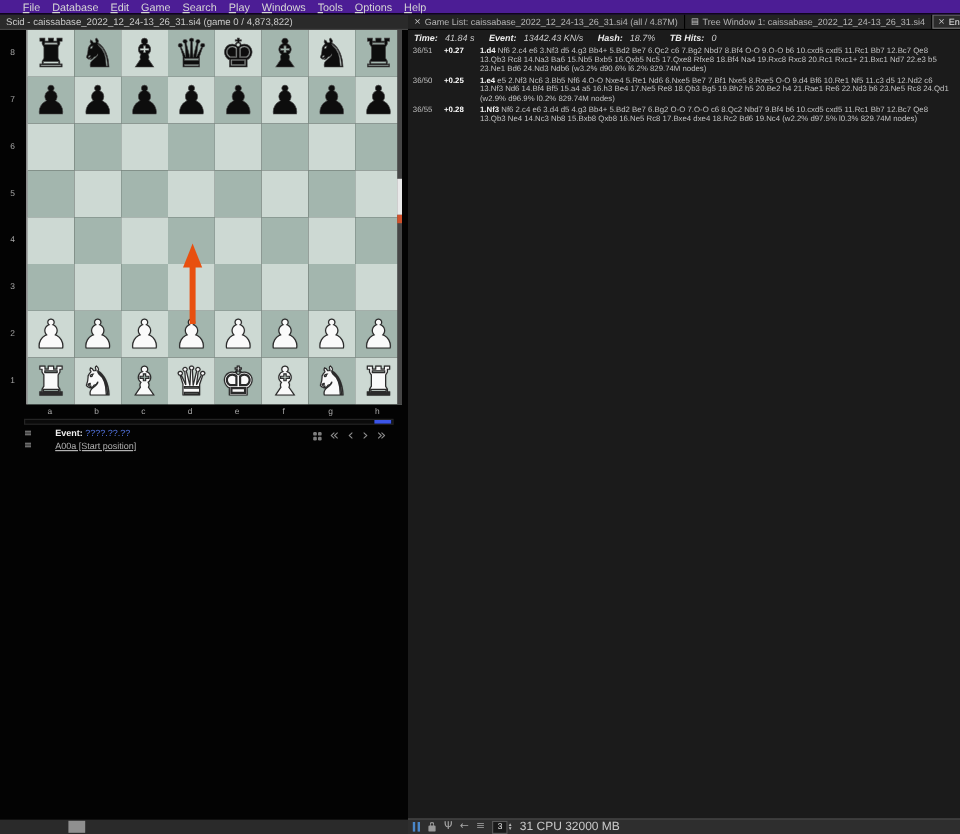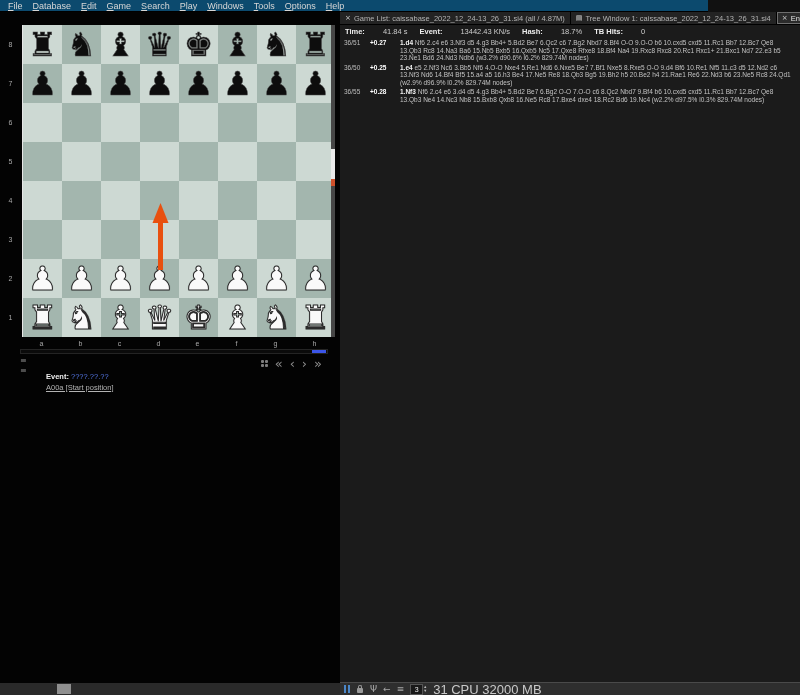--- a/index.html
+++ b/index.html
@@ -1,23 +1,23 @@
 <!DOCTYPE html>
 <html style="--board-light: #cdd9d3; --board-dark: #a3b6ae; --arrow: #e8500f; --progress-blue: #3b55e8; --link-blue: #5577e6; --pause-blue: #4a86c8;"><head>
 <meta charset="utf-8">
 <style>
   * { margin:0; padding:0; box-sizing:border-box; }
   html,body { width:800px; height:695px; overflow:hidden; background:#111;
     font-family:"Liberation Sans", sans-serif; }
   u { text-decoration:underline; }
 
   
-  .menubar { position:absolute; top:0; left:0; width:708px; height:12px;
-    background:#0c4a6e; border-bottom:1px solid #000; display:flex; align-items:center;
-    padding-left:3px; z-index:5; }
+  .menubar { position:absolute; top:0; left:0; width:800px; height:12px;
+    background:#4c1d95; border-bottom:1px solid #000; display:flex; align-items:center;
+    padding-left:14px; z-index:5; }
   .menu-item { font-size:9px; line-height:12px; color:#d6d6d6; padding:0 5px; cursor:default; }
 
   
   .left-pane { position:absolute; top:12px; left:0; width:340px; height:683px; background:#030303; }
   .left-title { height:13px; background:#2a2a2a; border-bottom:1px solid #444;
     color:#c9c9c9; font-size:8px; line-height:13px; padding-left:5px;
     white-space:nowrap; overflow:hidden; }
 
   .rank-labels { position:absolute; top:13px; left:0; width:21px; height:312px;
     display:flex; flex-direction:column; }
@@ -46,21 +46,21 @@
   .game-progress { position:absolute; top:337px; left:20px; width:308px; height:5px;
     background:#0b0b0b; border:1px solid #242424; }
   .progress-fill { position:absolute; top:0; right:1px; width:14px; height:100%;
     background:var(--progress-blue); }
 
   .game-info { position:absolute; top:344px; left:0; width:340px; height:28px; }
   .info-menu-icons { position:absolute; left:20px; top:1px; display:flex;
     flex-direction:column; gap:2px; }
   .info-menu-icons span { color:#8f8f8f; font-size:8px; line-height:8px;
     font-family:"DejaVu Sans", sans-serif; }
-  .info-text { position:absolute; left:46px; top:16px; }
+  .info-text { position:absolute; left:46px; top:0; }
   .event-line { font-size:7.5px; line-height:9px; white-space:nowrap; }
   .event-label { color:#f0f0f0; font-weight:bold; }
   .event-value { color:var(--link-blue); }
   .eco-line { font-size:7.5px; line-height:9px; color:#b3b3b3; margin-top:2px; white-space:nowrap;text-decoration:underline; }
 
   .nav-controls { position:absolute; right:18px; top:1px; display:flex; align-items:center; gap:7px; }
   .move-options-icon { display:grid; grid-template-columns:3px 3px; gap:1px; }
   .move-options-icon i { width:3px; height:3px; background:#7e7e7e; border-radius:1px; }
   .nav-btn { color:#8d8d8d; font-size:13px; line-height:13px; cursor:default;
     font-family:"DejaVu Sans", sans-serif; }
@@ -70,21 +70,21 @@
 
   
   .right-pane { position:absolute; top:12px; left:340px; width:460px; height:683px; background:#1b1b1b; }
   .tabbar { height:13px; display:flex; background:#151515; border-bottom:1px solid #000; }
   .tab { display:flex; align-items:center; gap:3px; padding:0 5px; background:#232323;
     border-right:1px solid #000; font-size:7.5px; color:#b4b4b4; white-space:nowrap; cursor:default; }
   .tab .tab-icon { font-size:7px; color:#cfcfcf; font-family:"DejaVu Sans", sans-serif; }
   .tab.active { background:#2b2b2b; color:#e2e2e2; outline:1px solid #6e6e6e; outline-offset:-1px; }
 
   .engine-stats { display:flex; gap:12px; padding:2px 5px 1px 5px; font-size:7.5px; color:#cccccc; }
-  .stat { display:flex; gap:18px; white-space:nowrap; }
+  .stat { display:flex; gap:6px; white-space:nowrap;font-style:italic; }
   .stat-label { font-weight:bold; color:#ededed; }
 
   .analysis { padding:2px 4px 0 4px; }
   .pv-line { display:flex; font-size:6.5px; line-height:7.5px; color:#c3c3c3; margin-bottom:2px; }
   .pv-depth { flex:none; width:26px; color:#bdbdbd; }
   .pv-eval  { flex:none; width:30px; color:#ffffff; font-weight:bold; }
   .pv-moves { flex:1; }
   .pv-first { font-weight:bold; color:#f2f2f2; }
 
   .engine-toolbar { position:absolute; bottom:0; left:0; width:460px; height:13px;
@@ -97,39 +97,40 @@
     background:#9a9a9a; border-radius:1px; }
   .lock-shackle { position:absolute; top:1px; left:2px; width:4px; height:4px;
     border:1px solid #9a9a9a; border-bottom:none; border-radius:2px 2px 0 0; }
   .tb-glyph { color:#a8a8a8; font-size:9px; line-height:11px; cursor:default;
     font-family:"DejaVu Sans", sans-serif; }
   .spinbox { display:flex; height:11px; }
   .spin-value { width:13px; background:#191919; border:1px solid #565656; color:#ececec;
     font-size:7px; line-height:9px; text-align:center; }
   .spin-arrows { display:flex; flex-direction:column; justify-content:center;
     font-size:4px; line-height:4px; color:#bdbdbd; }
-  .cpu-label { font-size:13px; color:#c9c9c9; white-space:nowrap; }
+  .cpu-label { font-size:10px; color:#c9c9c9; white-space:nowrap; }
 </style>
 </head>
 <body>
 
 <div class="menubar">
   <span class="menu-item"><u>F</u>ile</span>
   <span class="menu-item"><u>D</u>atabase</span>
   <span class="menu-item"><u>E</u>dit</span>
   <span class="menu-item"><u>G</u>ame</span>
   <span class="menu-item"><u>S</u>earch</span>
   <span class="menu-item"><u>P</u>lay</span>
   <span class="menu-item"><u>W</u>indows</span>
   <span class="menu-item"><u>T</u>ools</span>
   <span class="menu-item"><u>O</u>ptions</span>
   <span class="menu-item"><u>H</u>elp</span>
 </div>
 
 <div class="left-pane">
+  <div class="left-title">Scid - caissabase_2022_12_24-13_26_31.si4 (game 0 / 4,873,822)</div>
 
   <div class="rank-labels">
       <div class="rank-label">8</div>
       <div class="rank-label">7</div>
       <div class="rank-label">6</div>
       <div class="rank-label">5</div>
       <div class="rank-label">4</div>
       <div class="rank-label">3</div>
       <div class="rank-label">2</div>
       <div class="rank-label">1</div>

